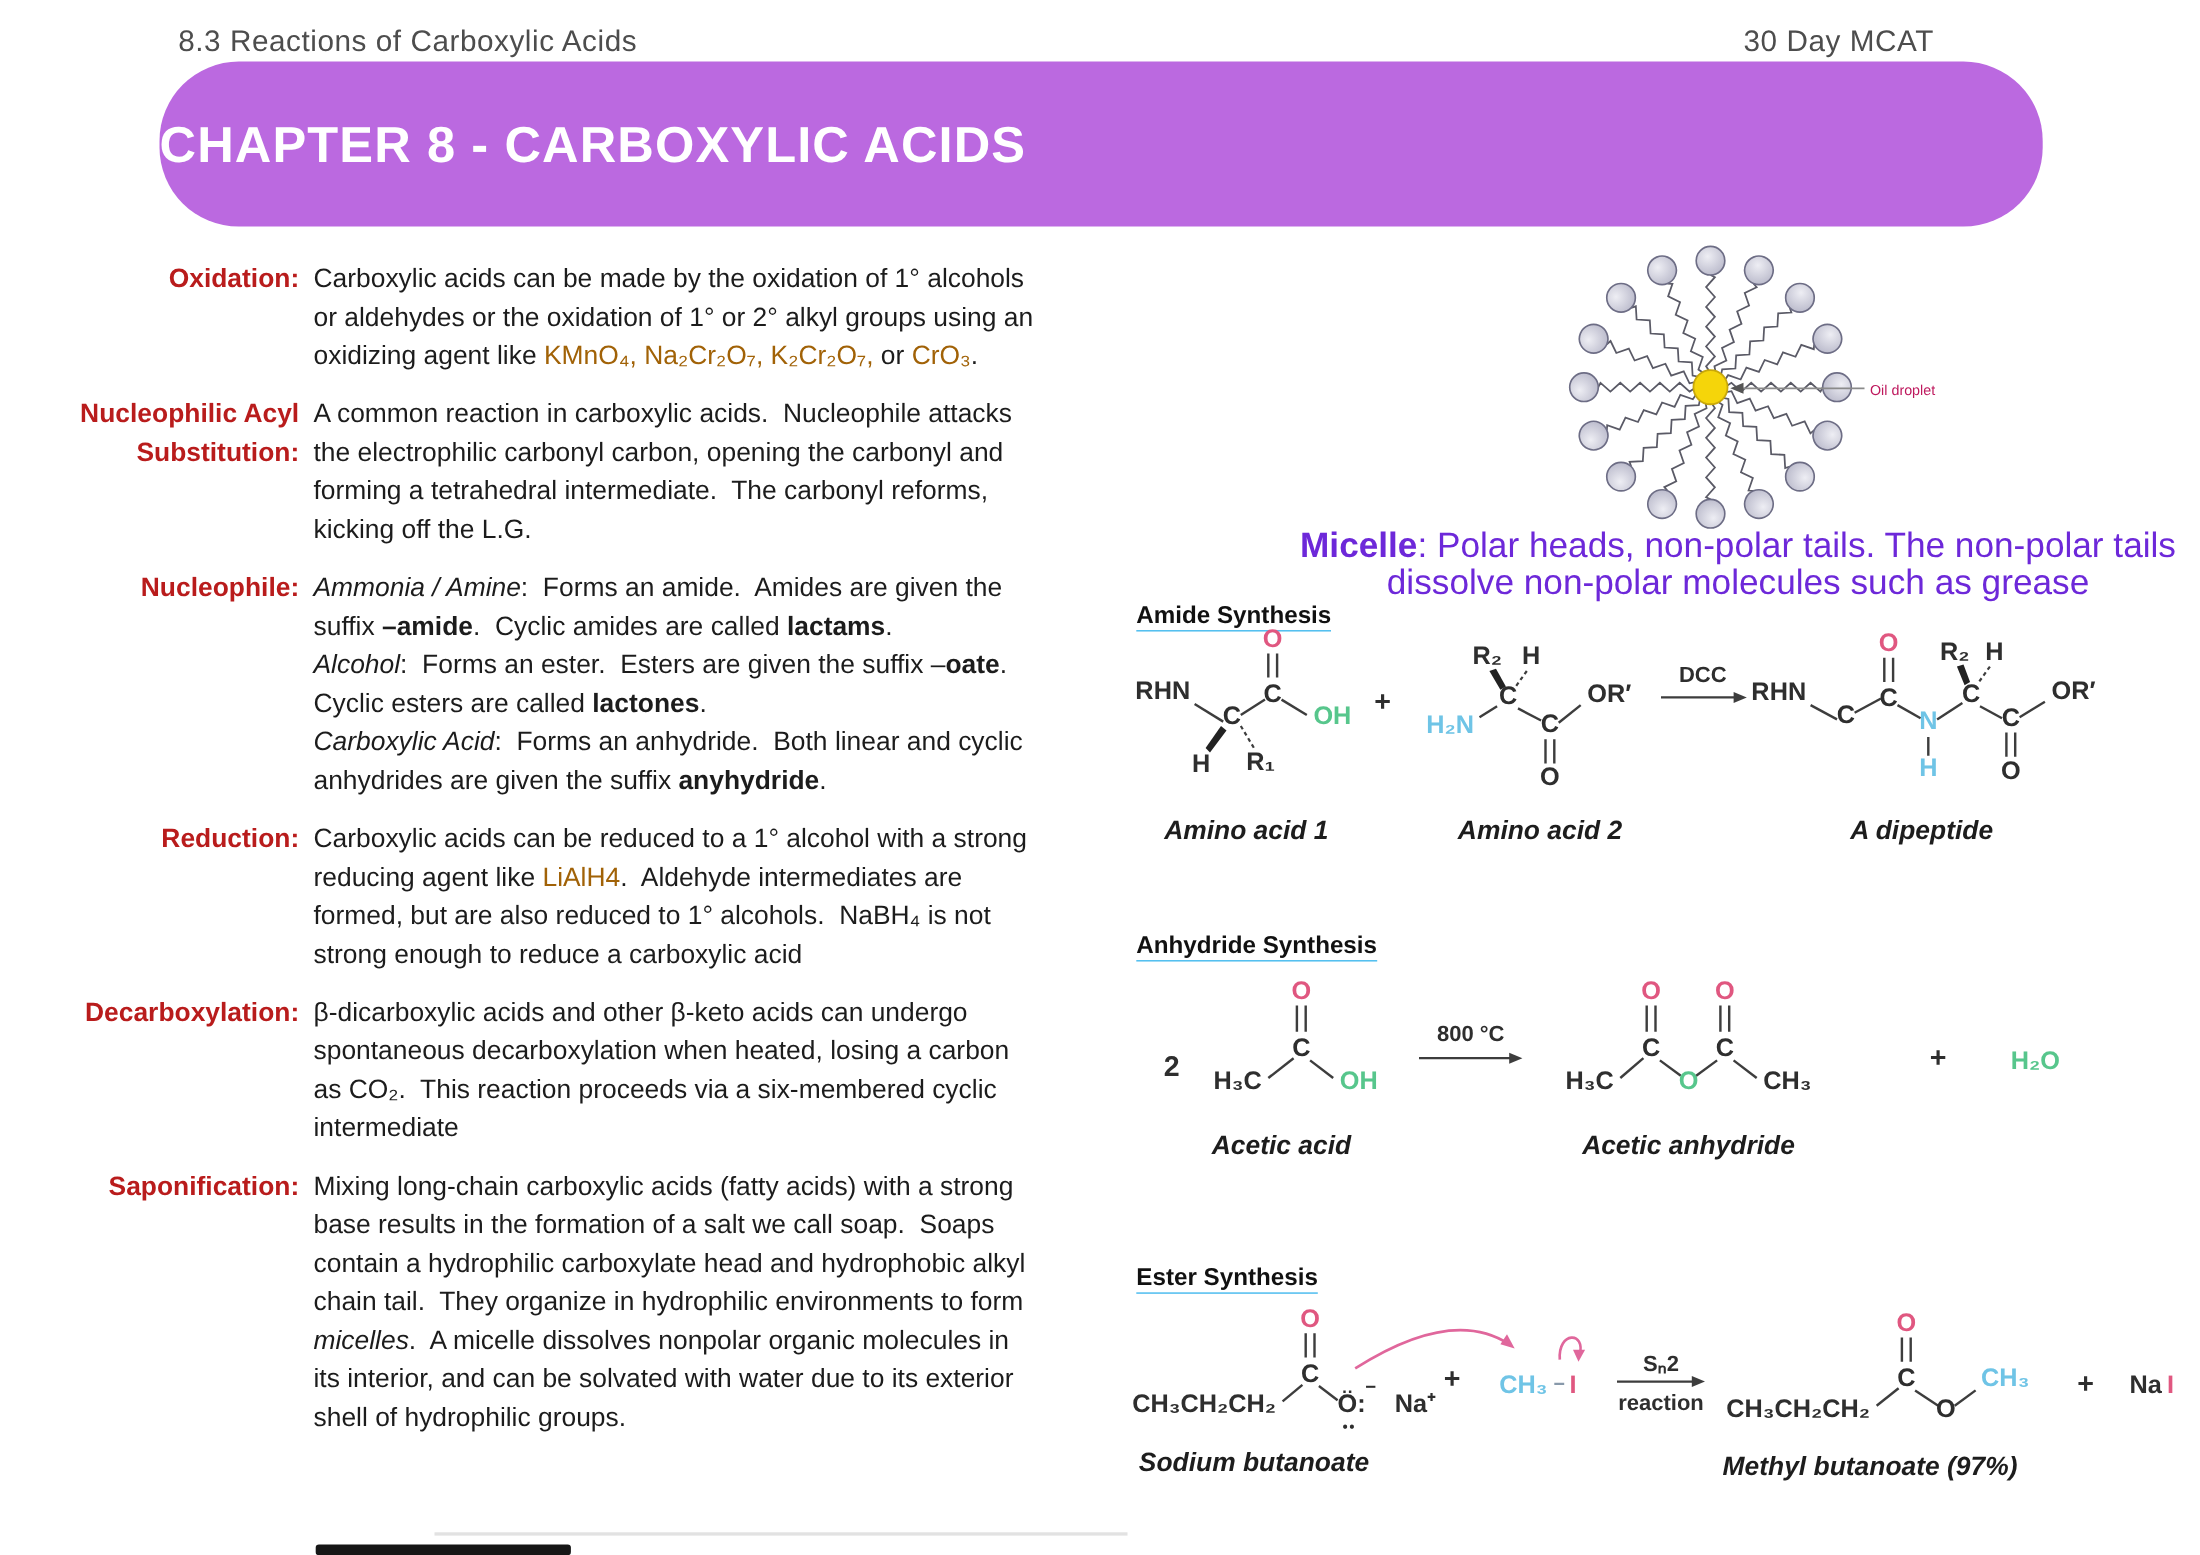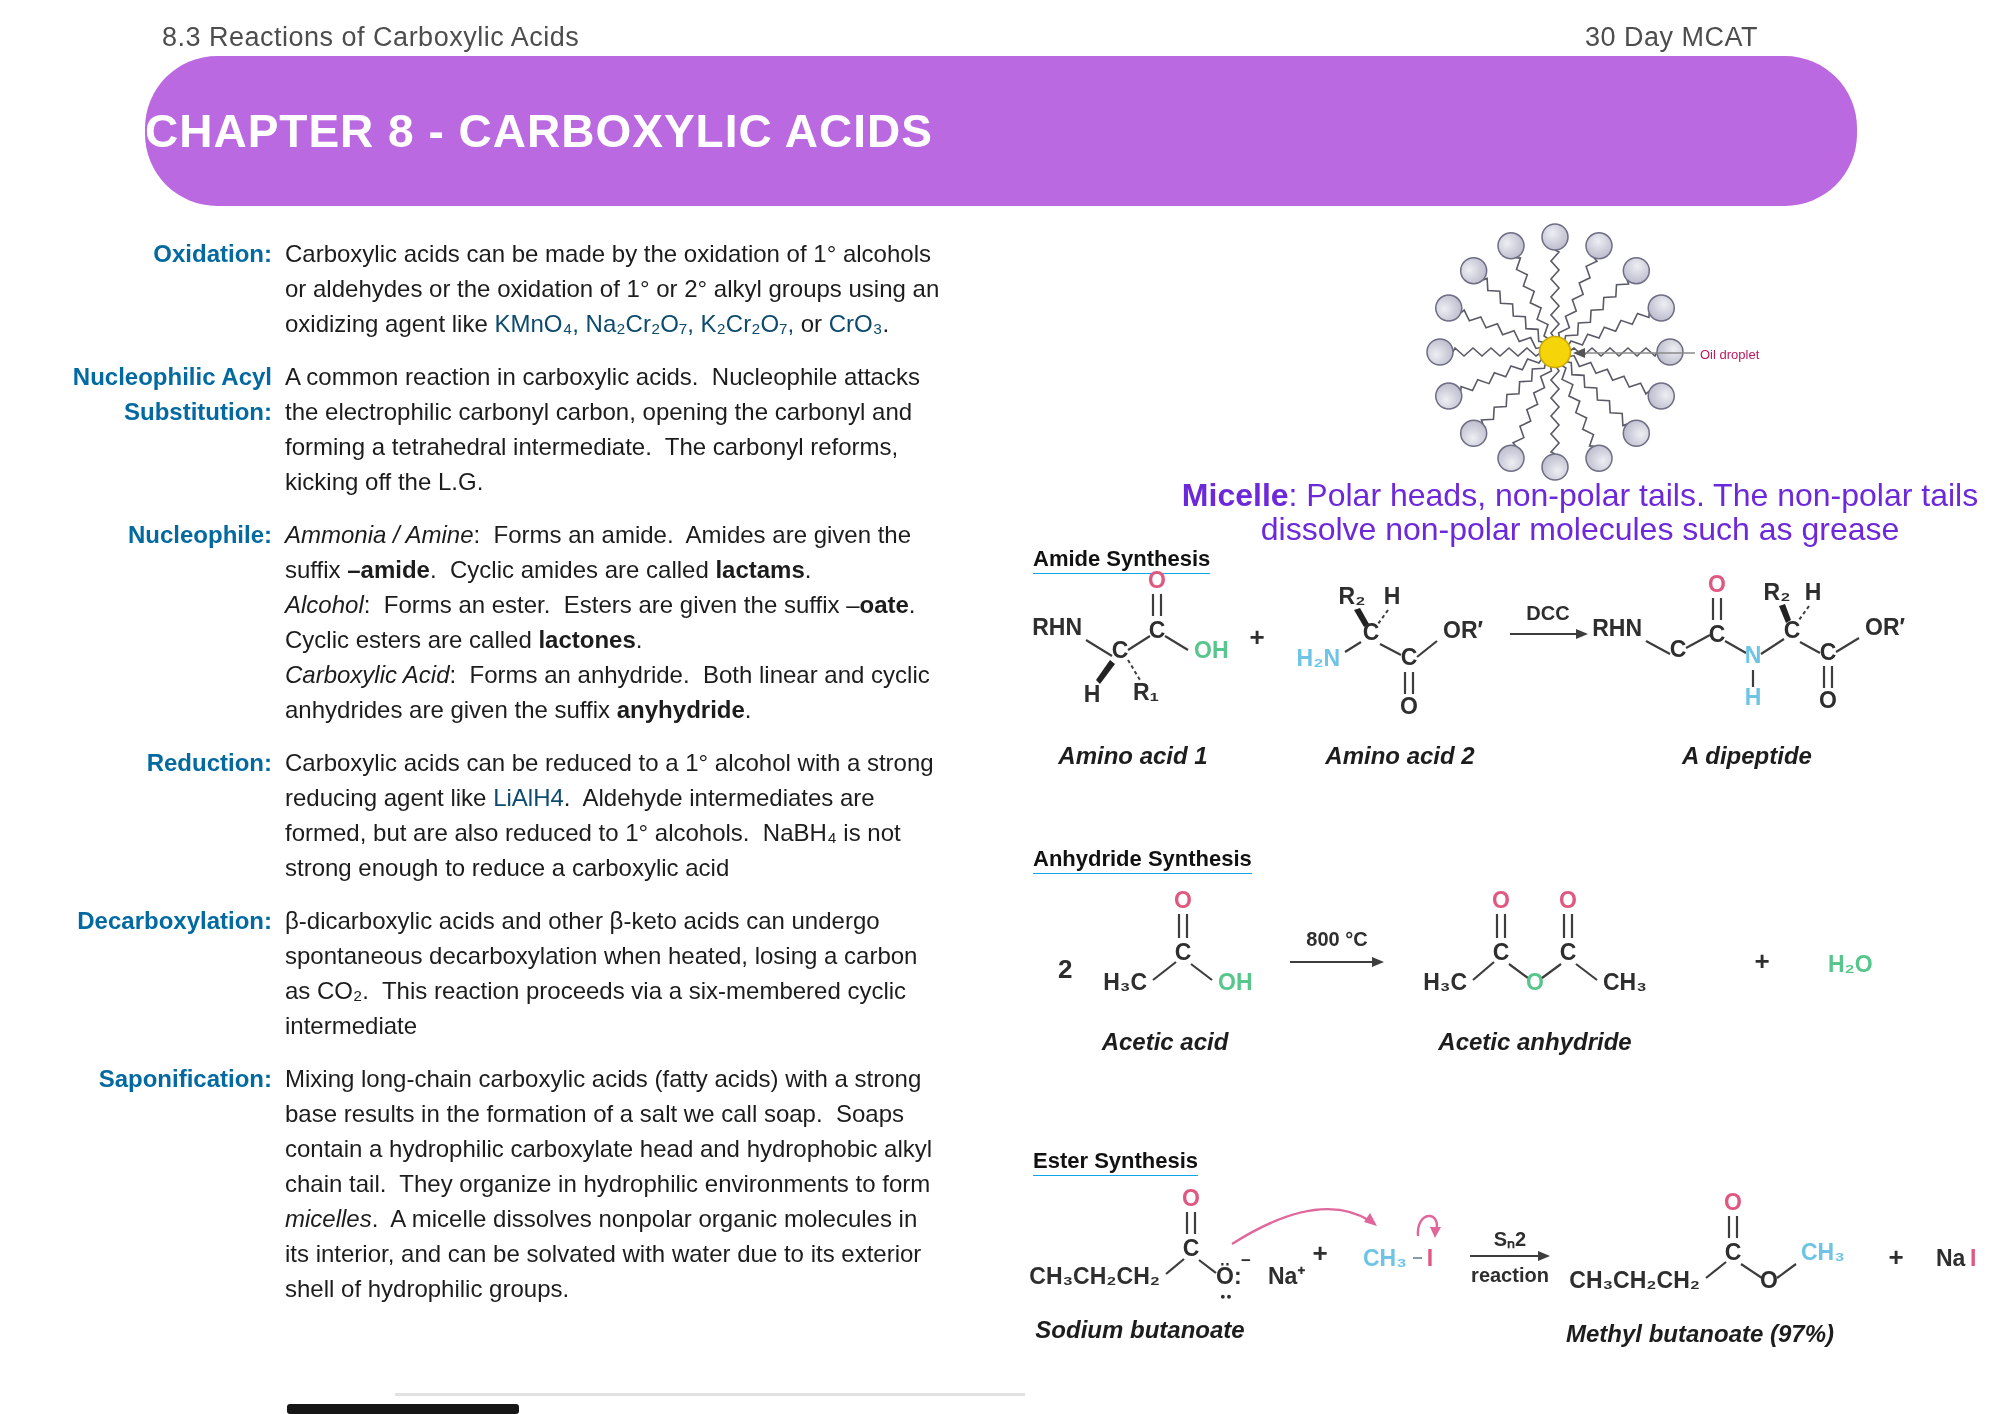--- a/index.html
+++ b/index.html
@@ -19,26 +19,26 @@
   }
   #banner-title{
     color:#ffffff;font-size:46px;font-weight:700;letter-spacing:1px;
   }
   
   #defs{
     left:56px;top:236px;width:884px;display:grid;
     grid-template-columns:216px 655px;column-gap:13px;row-gap:18px;
     font-size:24px;line-height:35px;
   }
-  .term{font-weight:700;text-align:right;color:#0369a1;}
+  .term{font-weight:700;text-align:right;color:#b91c1c;}
   .def{white-space:pre-wrap;color:#1c1c1c;}
   .def .para{display:block;}
   .b{font-weight:700;}
   .i{font-style:italic;}
-  .blue{color:#0c4a6e;}
+  .blue{color:#a16207;}
   
   #micelle-caption{
     left:1160px;top:478px;width:840px;text-align:center;
     font-size:32px;line-height:34px;color:#6d28d9;
   }
   #oil-label{left:1700px;top:346px;width:84px;font-size:13px;line-height:1.35;color:#be185d;}
   .tail{fill:none;stroke:#5a5a66;stroke-width:1.6px;}
   .head{fill:url(#headGrad);stroke:#6d6d85;stroke-width:1.5px;}
   
   .sec-title{

